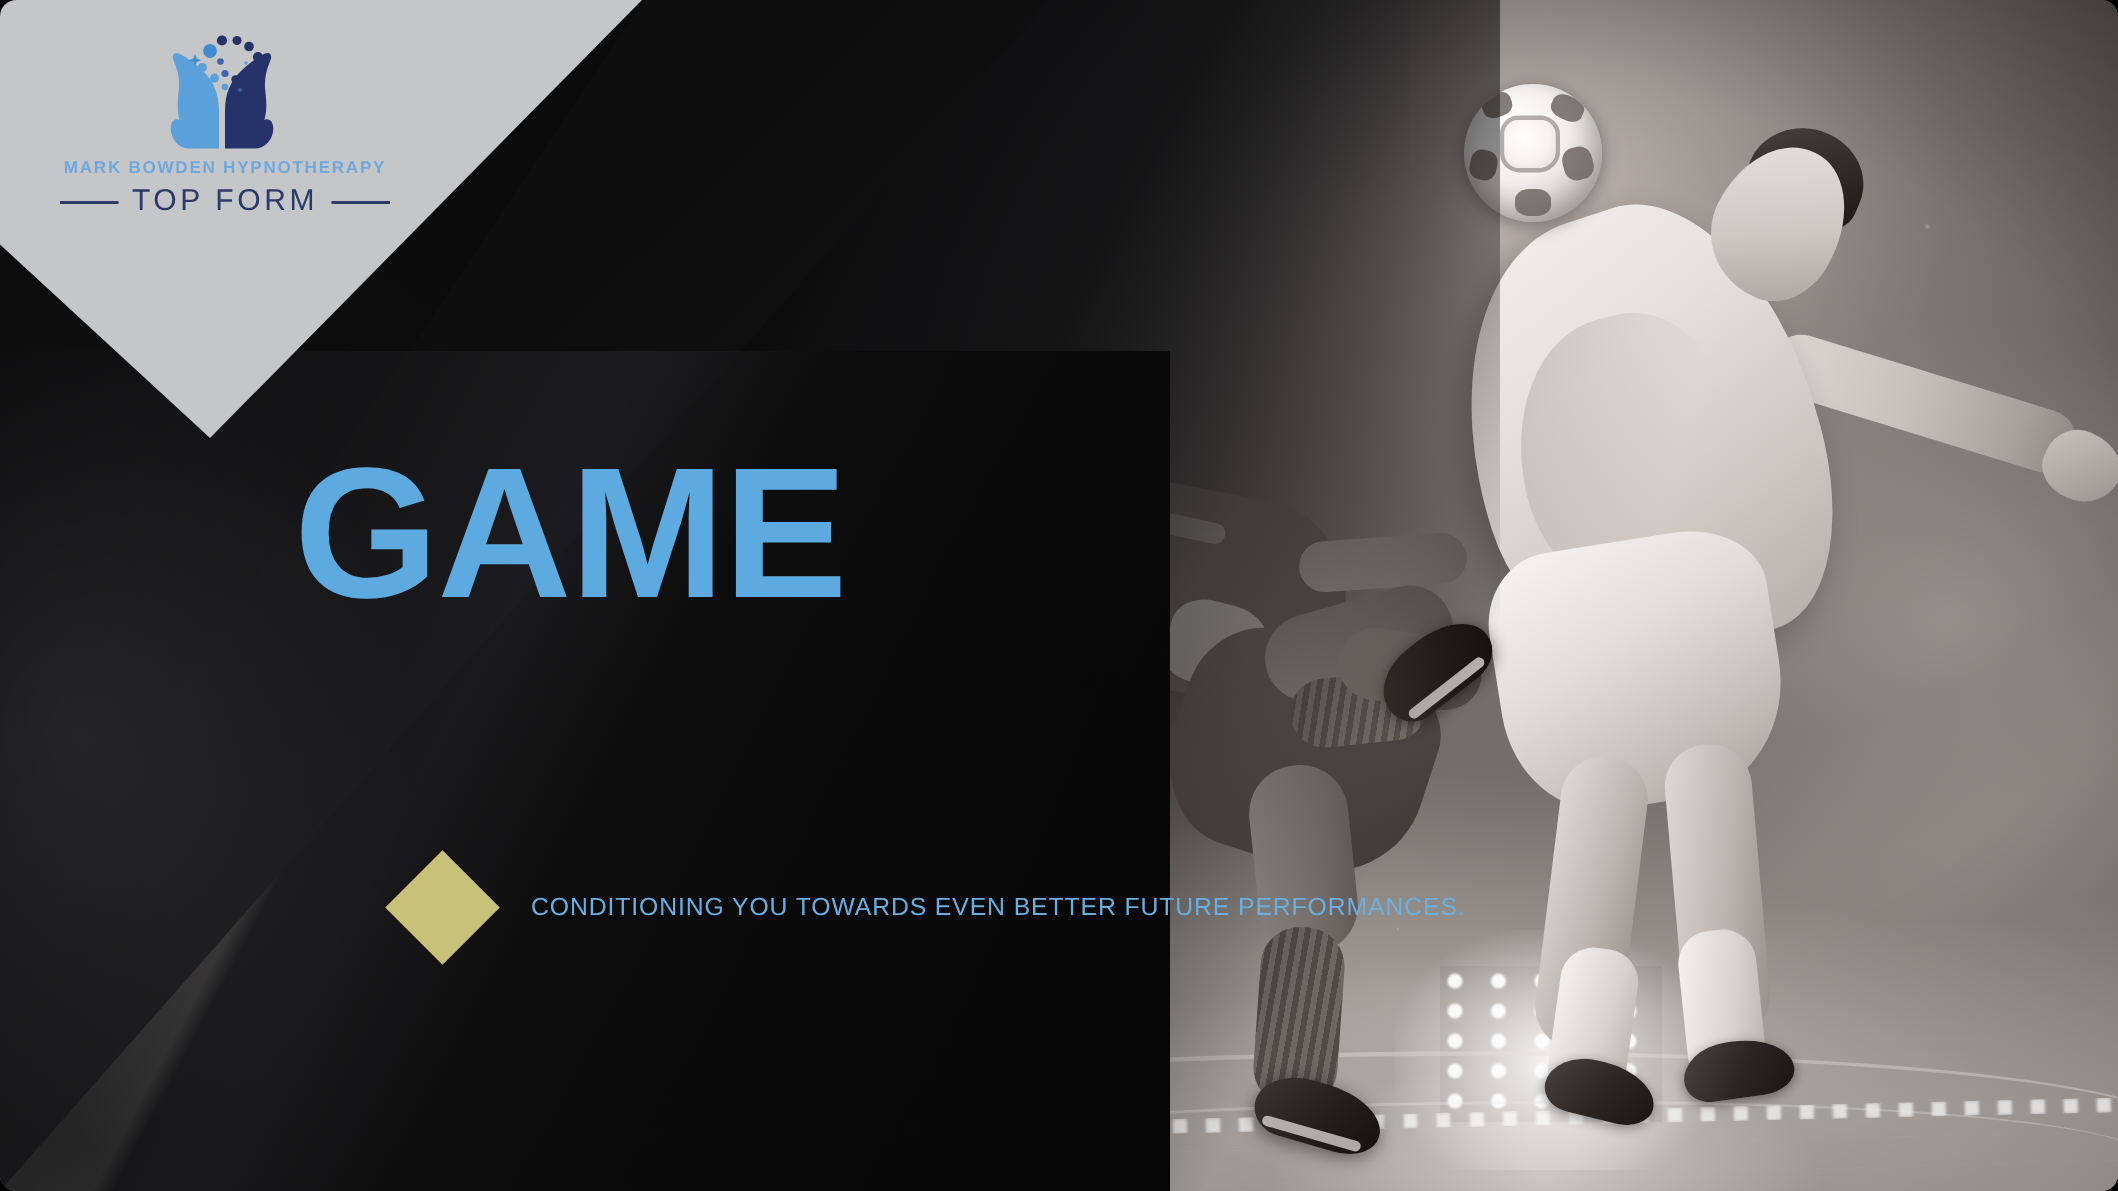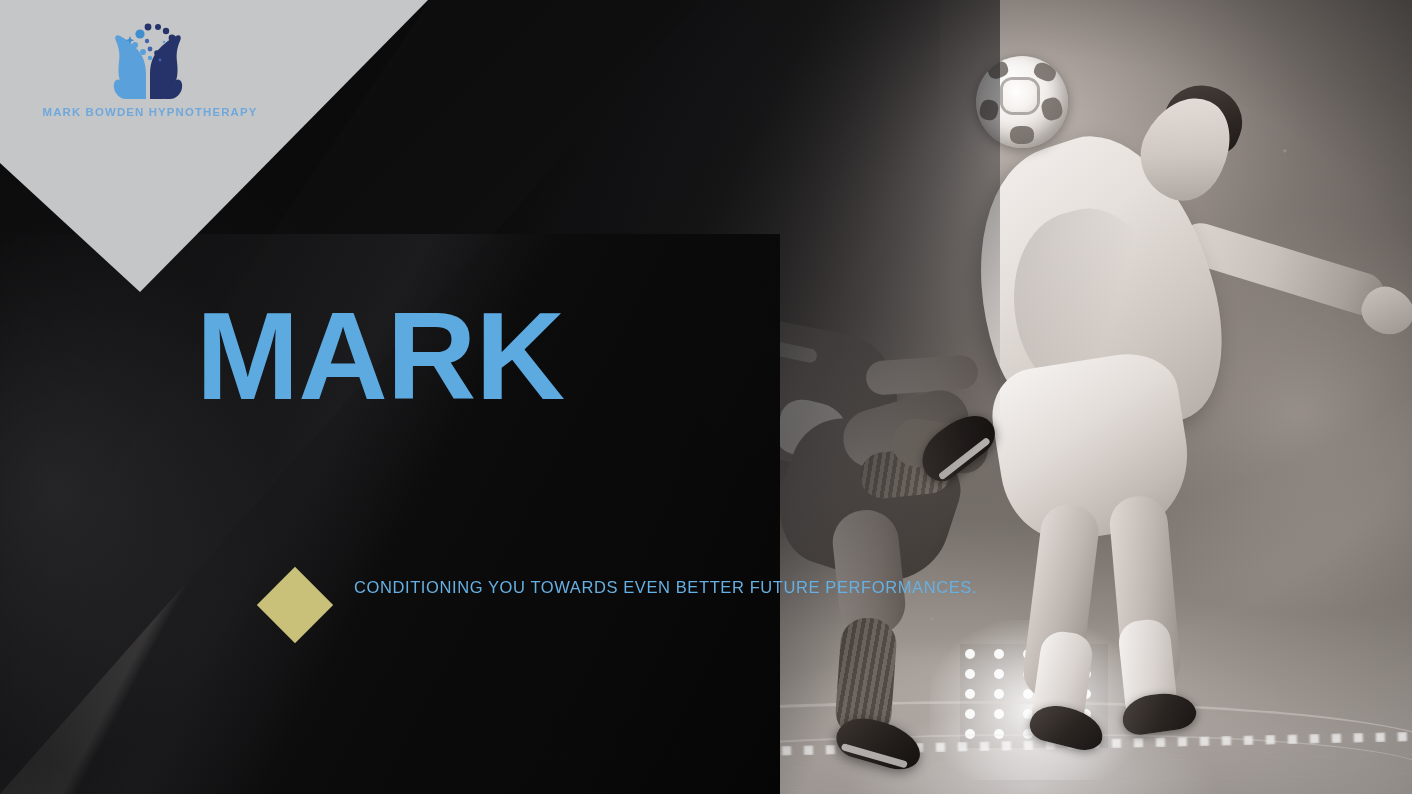--- a/index.html
+++ b/index.html
@@ -8,20 +8,21 @@
   body{
     font-family:"Liberation Sans", sans-serif;
     width:1412px; height:794px; overflow:hidden;
   }
 
   .banner{
     position:relative;
     width:1412px; height:794px;
     overflow:hidden;
     background:#701a75;
+    border-radius:11px;
   }
 
   
   .photo{
     position:absolute; inset:0;
     background:
       
       radial-gradient(ellipse 760px 560px at 72% 16%, rgba(206,196,190,0.92) 0%, rgba(160,150,145,0.55) 38%, rgba(70,66,64,0.12) 70%, rgba(0,0,0,0) 85%),
       radial-gradient(ellipse 520px 420px at 92% 52%, rgba(196,186,180,0.60) 0%, rgba(120,112,108,0.28) 48%, rgba(0,0,0,0) 78%),
       
@@ -355,21 +356,21 @@
     color:#5caae0;
     font-weight:700;
     font-size:124px;
     line-height:.82;
     letter-spacing:-1px;
   }
   .headline .l2{ display:block; padding-left:54px; }
 
   .tag-row{
     position:absolute; left:268px; top:578px;
-    display:flex; gap:0;
+    display:flex; align-items:center; gap:0;
   }
   .diamond{
     width:54px; height:54px; background:#c9c07a;
     transform:rotate(45deg); flex:none;
   }
   .tagline{
     margin-left:32px;
     font-size:16.5px; letter-spacing:.6px; color:#67b0e3;
     white-space:nowrap;
   }
@@ -493,26 +494,31 @@
           <circle cx="41" cy="30" r="3.0" fill="#5aa0da"></circle>
           <circle cx="30" cy="33" r="2.6" fill="#5aa0da"></circle>
           <circle cx="48" cy="36" r="2.2" fill="#5aa0da"></circle>
 
           <path d="M28 14 l1.2 3 3 1.2 -3 1.2 -1.2 3 -1.2 -3 -3 -1.2 3 -1.2 Z" fill="#3f8ed0"></path>
           <circle cx="62" cy="20" r="1.2" fill="#5aa0da"></circle>
           <circle cx="58" cy="38" r="1.4" fill="#3f63b0"></circle>
         </svg>
       </div>
       <div class="logo-line1">MARK BOWDEN HYPNOTHERAPY</div>
+      <div class="logo-line2-row">
+        <span class="logo-rule"></span>
+        <span class="logo-line2">TOP FORM</span>
+        <span class="logo-rule"></span>
+      </div>
     </div>
   </div>
 
 
   <div class="headline">
-    <span class="l1">MARK</span>
+    <span class="l1">GAME</span>
   </div>
 
   <div class="tag-row">
     <span class="diamond"></span>
     <span class="tagline">CONDITIONING YOU TOWARDS EVEN BETTER FUTURE PERFORMANCES.</span>
   </div>
 
 </div>
 
 </body></html>

